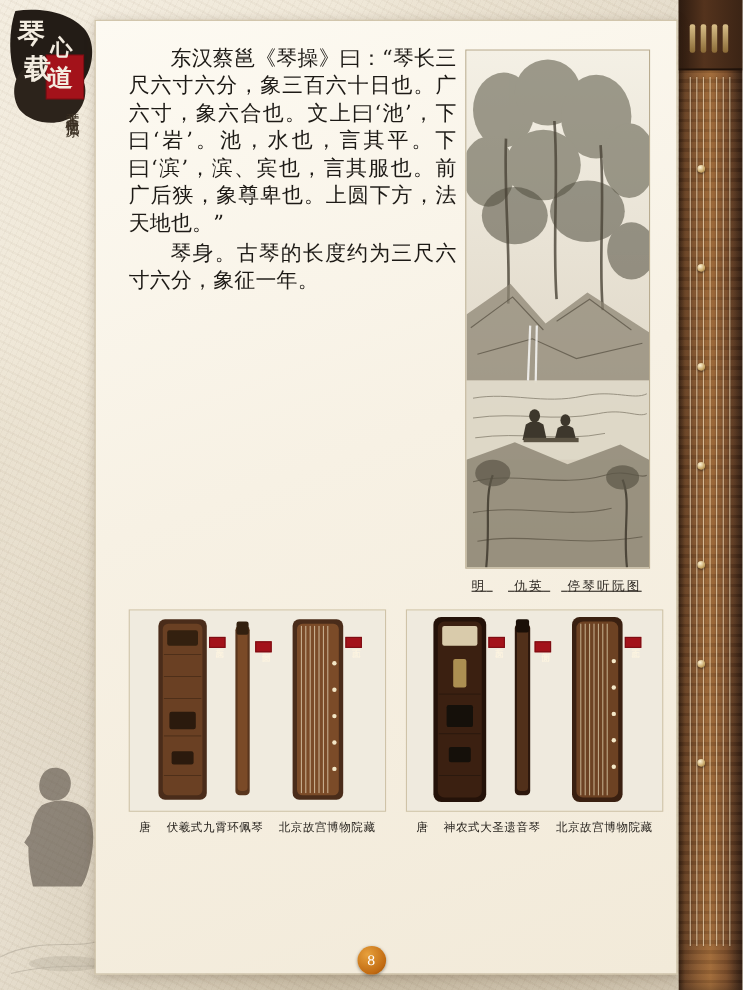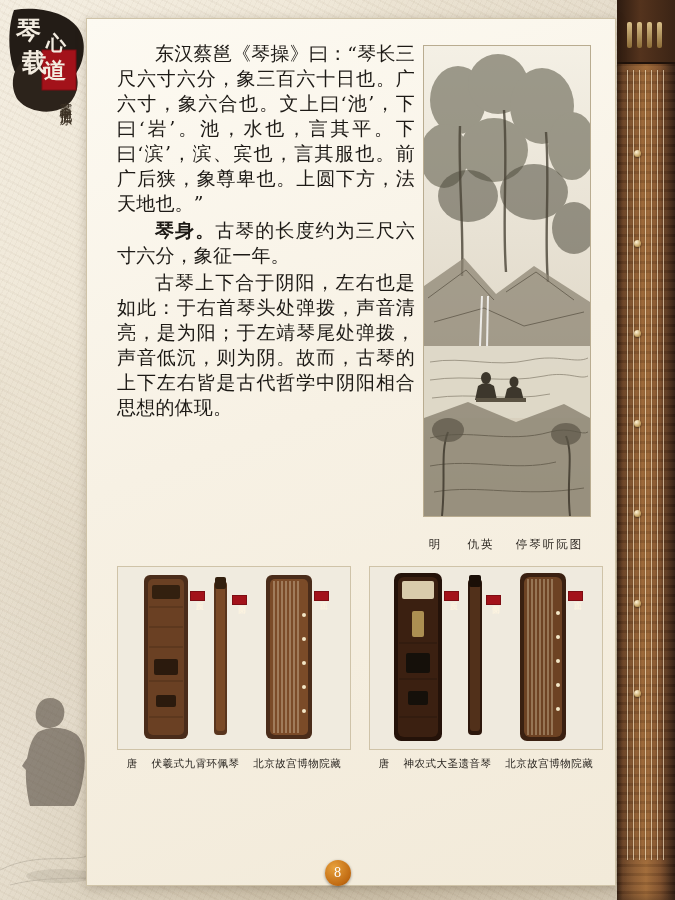--- a/index.html
+++ b/index.html
@@ -89,34 +89,34 @@
   .body-col{
     width:298px;float:left;
   }
   p.para{
     margin:0 0 2px 0;
     font-size:19px;line-height:25px;color:#1d1a16;
     text-align:justify;text-justify:inter-ideograph;
     letter-spacing:.2px;
   }
   p.para.indent{text-indent:2em;}
-  .lead{font-weight:bold;}
+  .lead{font-weight:normal;}
 
   
   .painting-wrap{
     float:right;width:166px;margin-top:4px;
   }
   .painting{
     width:166px;height:470px;border:1px solid #b9ac90;
     background:linear-gradient(180deg,#efeade 0%,#e6e0d1 35%,#ded7c6 70%,#d5ccb8 100%);
     position:relative;overflow:hidden;
   }
   .painting svg{position:absolute;inset:0;}
   .painting-cap{
-    margin-top:20px;text-align:center;font-size:11.5px;color:#2b2620;letter-spacing:2px;
+    margin-top:8px;text-align:center;font-size:11.5px;color:#2b2620;letter-spacing:2px;text-decoration:underline;
   }
 
   
   .plates{clear:both;padding-top:14px;display:flex;gap:18px;}
   .plate{
     width:260px;
   }
   .plate-img{
     width:232px;height:182px;border:1px solid #cfc3a8;
     background:linear-gradient(180deg,#f2ede1,#e9e2d2);
@@ -294,21 +294,20 @@
         <span style="display:inline-block;width:14px;"></span>
         <span>仇英</span>
         <span style="display:inline-block;width:10px;"></span>
         <span>停琴听阮图</span>
       </div>
     </div>
 
     <div class="body-col">
       <p class="para indent">东汉蔡邕《琴操》曰：“琴长三尺六寸六分，象三百六十日也。广六寸，象六合也。文上曰‘池’，下曰‘岩’。池，水也，言其平。下曰‘滨’，滨、宾也，言其服也。前广后狭，象尊卑也。上圆下方，法天地也。”</p>
       <p class="para indent"><span class="lead">琴身。</span>古琴的长度约为三尺六寸六分，象征一年。</p>
-      <p class="para indent">古琴上下合于阴阳，左右也是如此：于右首琴头处弹拨，声音清亮，是为阳；于左靖琴尾处弹拨，声音低沉，则为阴。故而，古琴的上下左右皆是古代哲学中阴阳相合思想的体现。</p>
     </div>
 
     <div class="plates">
 
       <div class="plate">
         <div class="plate-img">
           <svg viewBox="0 0 232 182" preserveAspectRatio="none">
             <rect width="232" height="182" fill="#f0ebdf"></rect>
 
             <g>

